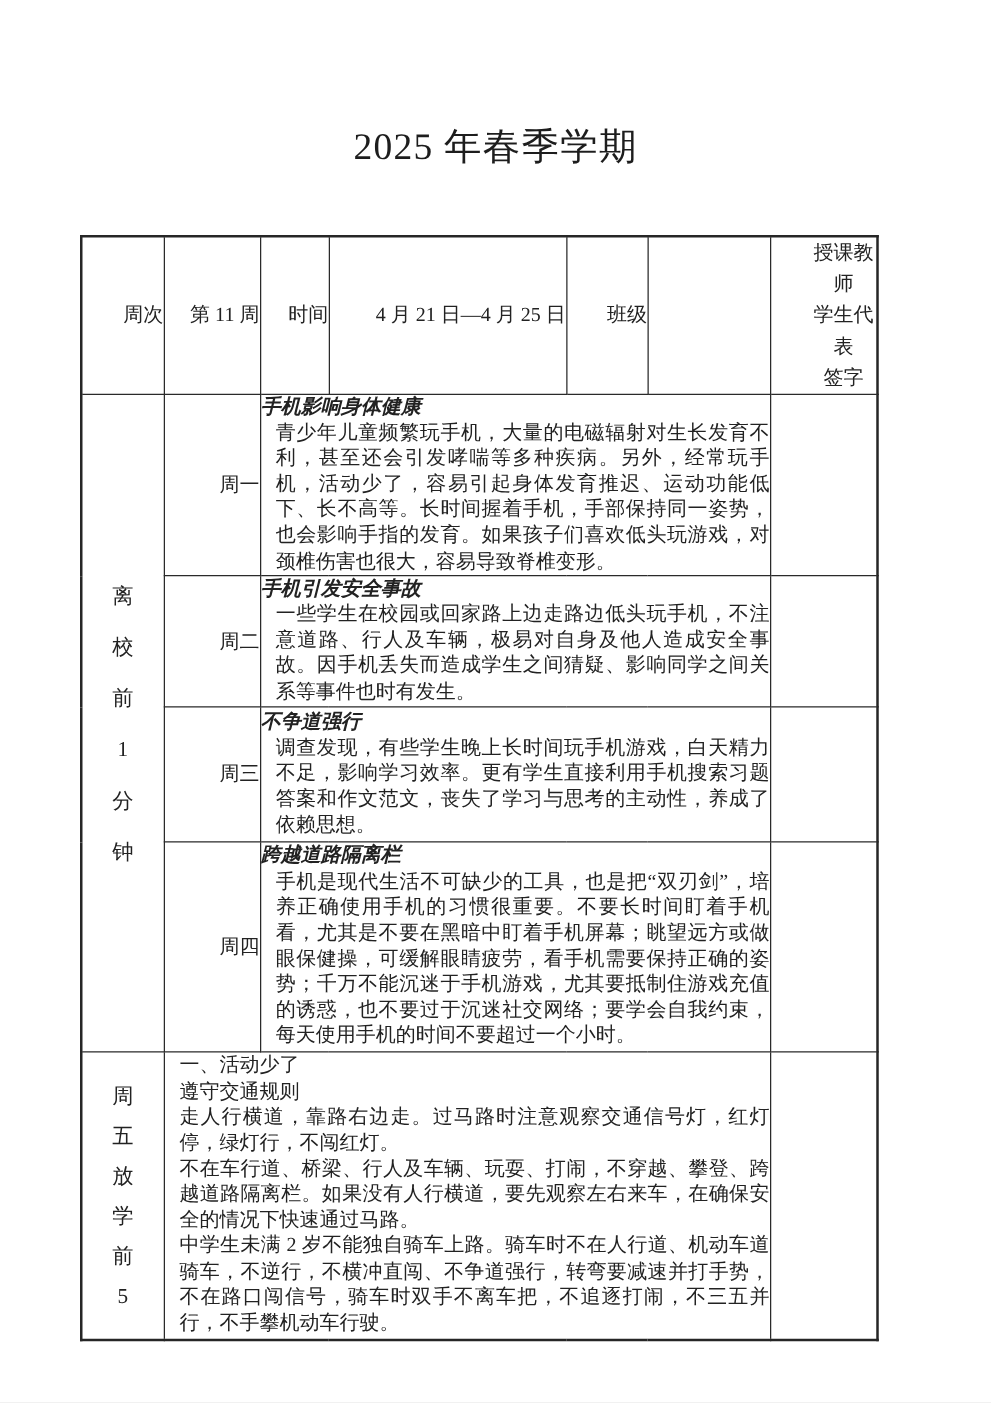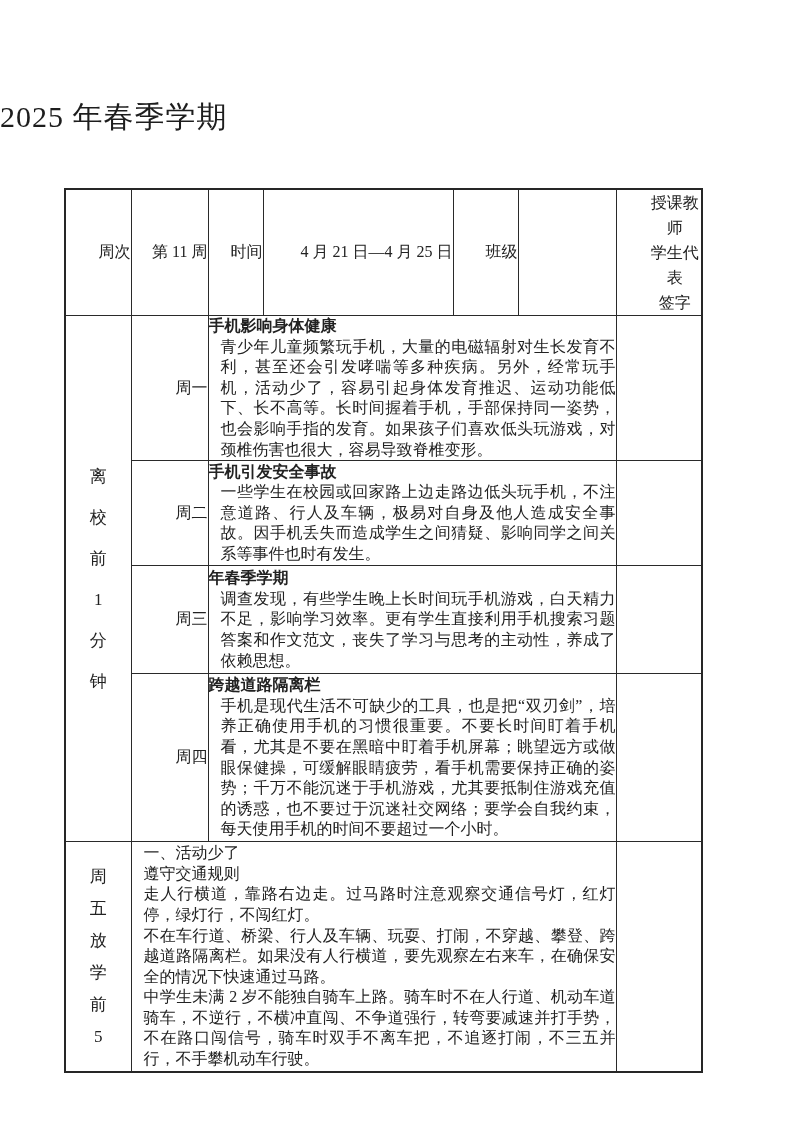--- a/index.html
+++ b/index.html
@@ -10,21 +10,21 @@
     margin: 0 auto;
     background: #ffffff;
     font-family: "Liberation Serif", "DejaVu Serif", serif;
     color: #222222;
     overflow: hidden;
   }
   .doc-title {
     position: absolute;
     left: 0;
     width: 100%;
-    text-align: left;
+    text-align: center;
     white-space: nowrap;
     color: #1d1d1d;
   }
   .t1 { top: 97px;  font-size: 30px; letter-spacing: 1px; }
   .t2 { top: 141px; font-size: 26px; letter-spacing: 1px; }
 
   table.record {
     position: absolute;
     left: 64px;
     top: 188px;
@@ -51,21 +51,21 @@
   td.sig-head { text-align: center; }
   td.sig-head div { line-height: 25px; padding-left: 32px; }
 
   td.content {
     vertical-align: top;
     padding: 3px 6px 2px 7px;
     text-align: justify;
     font-size: 15.5px;
     line-height: 20.6px;
   }
-  .ctitle { font-weight: bold; }
+  .ctitle { font-weight: bold; font-style: italic; }
   .cbody, .fp { text-align: justify; margin-left: 12px; }
 
   td.vcell { vertical-align: middle; }
   .vlabel {
     display: flex;
     flex-direction: column;
     align-items: center;
     justify-content: center;
     font-size: 17px;
   }
@@ -130,21 +130,21 @@
       <td colspan="4" class="content">
         <div class="ctitle">手机引发安全事故</div>
         <div class="cbody">一些学生在校园或回家路上边走路边低头玩手机，不注意道路、行人及车辆，极易对自身及他人造成安全事故。因手机丢失而造成学生之间猜疑、影响同学之间关系等事件也时有发生。</div>
       </td>
       <td></td>
     </tr>
 
     <tr class="r3">
       <td class="center">周三</td>
       <td colspan="4" class="content">
-        <div class="ctitle">年春季学期</div>
+        <div class="ctitle">不争道强行</div>
         <div class="cbody">调查发现，有些学生晚上长时间玩手机游戏，白天精力不足，影响学习效率。更有学生直接利用手机搜索习题答案和作文范文，丧失了学习与思考的主动性，养成了依赖思想。</div>
       </td>
       <td></td>
     </tr>
 
     <tr class="r4">
       <td class="center">周四</td>
       <td colspan="4" class="content">
         <div class="ctitle">跨越道路隔离栏</div>
         <div class="cbody">手机是现代生活不可缺少的工具，也是把“双刃剑”，培养正确使用手机的习惯很重要。不要长时间盯着手机看，尤其是不要在黑暗中盯着手机屏幕；眺望远方或做眼保健操，可缓解眼睛疲劳，看手机需要保持正确的姿势；千万不能沉迷于手机游戏，尤其要抵制住游戏充值的诱惑，也不要过于沉迷社交网络；要学会自我约束，每天使用手机的时间不要超过一个小时。</div>

